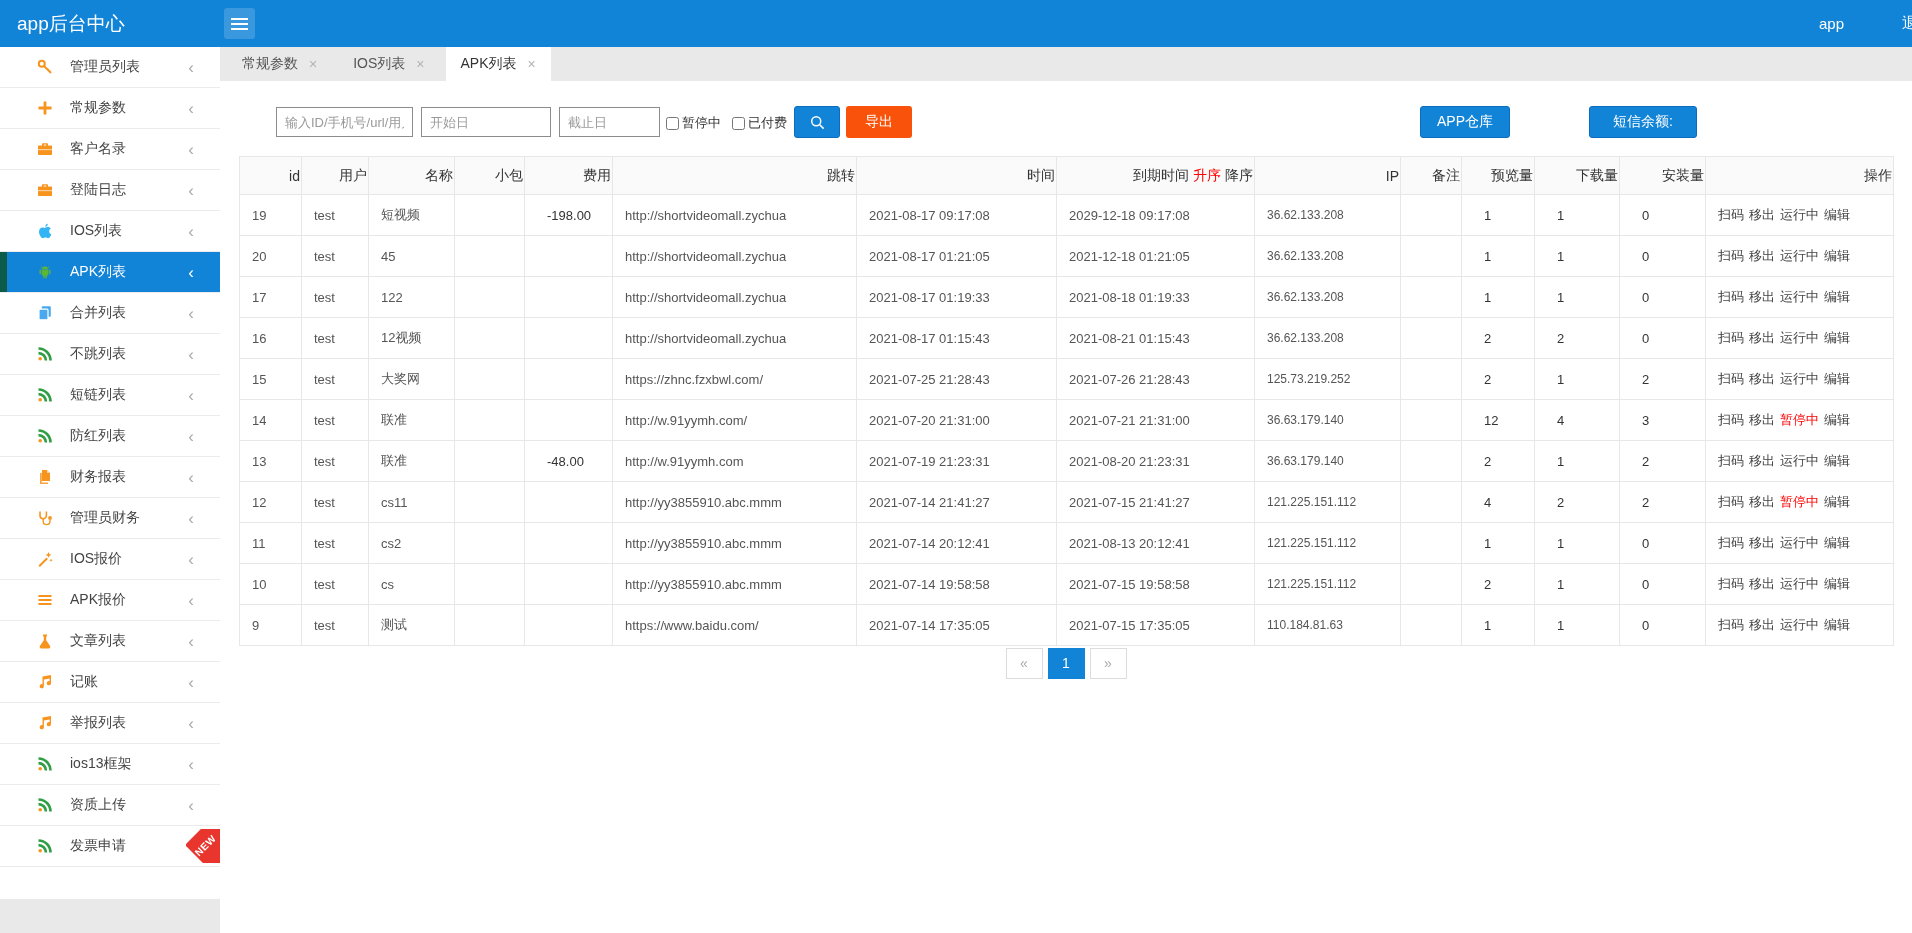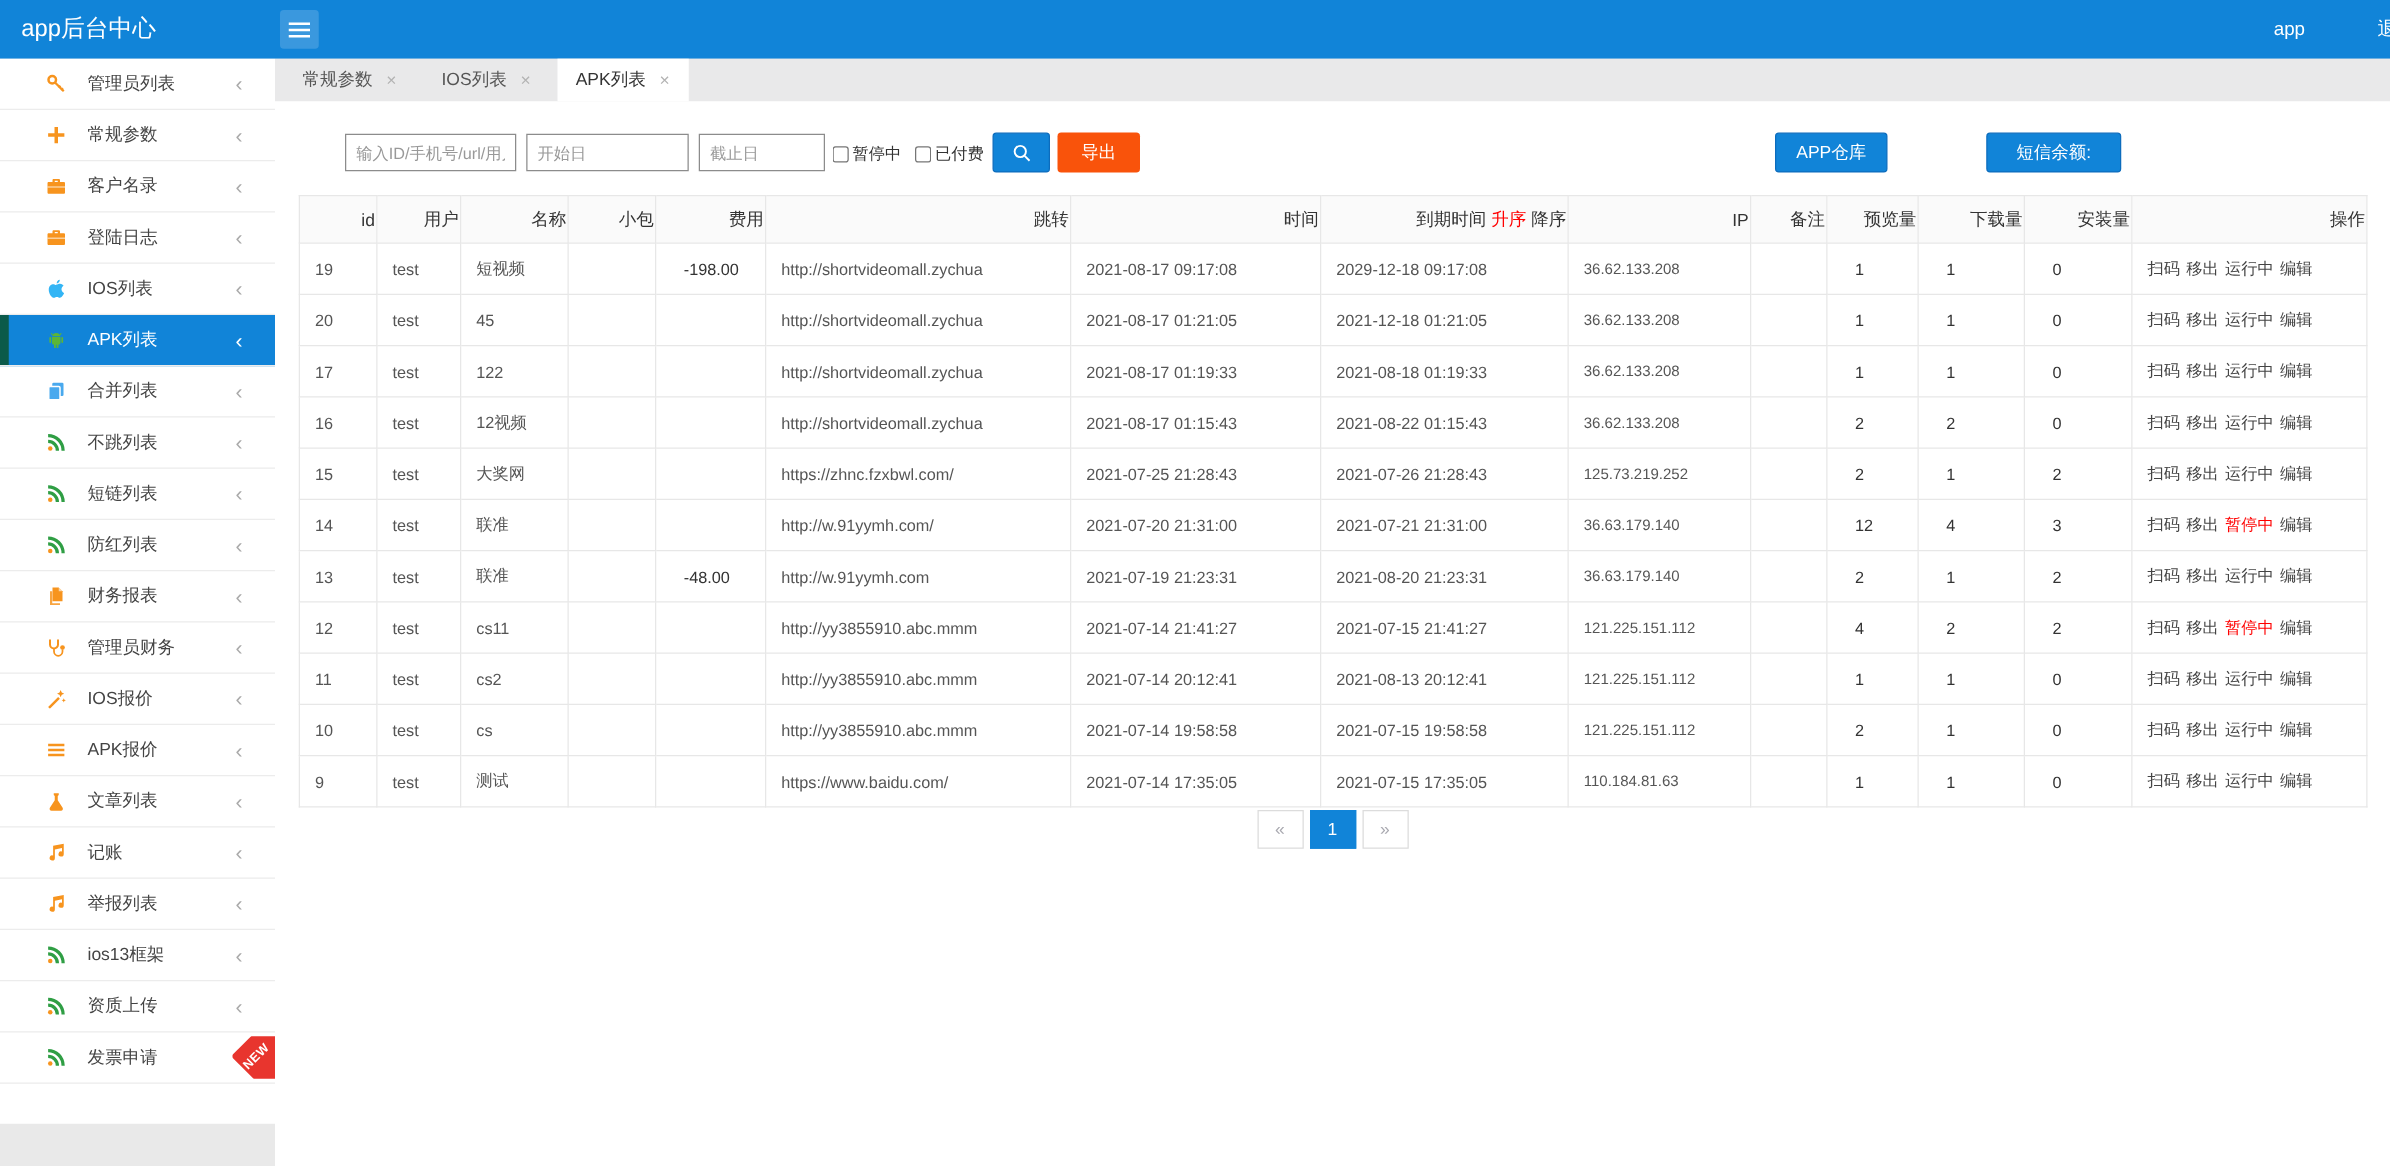--- a/index.html
+++ b/index.html
@@ -429,21 +429,21 @@
             <td class="ops"><a>扫码</a><a>移出</a><a>运行中</a><a>编辑</a></td>
           </tr>
           <tr>
             <td>16</td>
             <td>test</td>
             <td>12视频</td>
             <td></td>
             <td class="num"></td>
             <td>http://shortvideomall.zychua</td>
             <td class="red">2021-08-17 01:15:43</td>
-            <td>2021-08-22 01:15:43</td>
+            <td>2021-08-21 01:15:43</td>
             <td class="ip">36.62.133.208</td>
             <td></td>
             <td class="num">2</td>
             <td class="num">2</td>
             <td class="num">0</td>
             <td class="ops"><a>扫码</a><a>移出</a><a>运行中</a><a>编辑</a></td>
           </tr>
           <tr>
             <td>15</td>
             <td>test</td>

